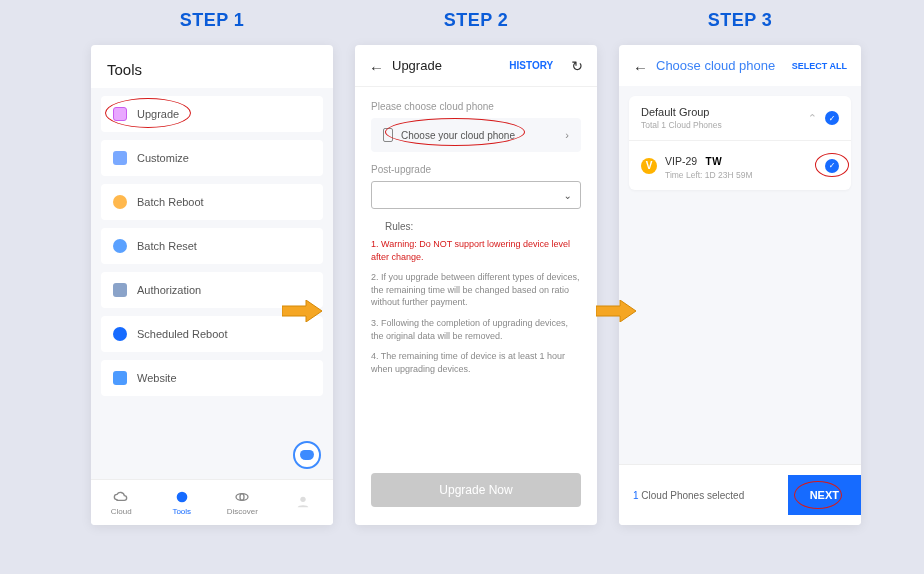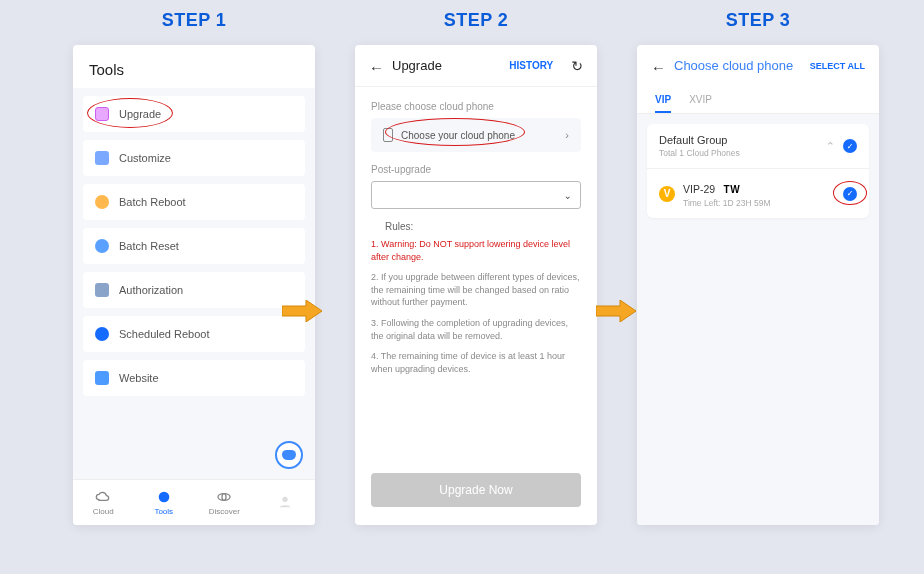--- a/index.html
+++ b/index.html
@@ -6,21 +6,21 @@
   body {
     background: #e3e5ef;
     font-family: -apple-system, BlinkMacSystemFont, "Segoe UI", Arial, sans-serif;
     width: 924px;
     height: 574px;
     overflow: hidden;
     position: relative;
   }
   .page {
     display: flex;
-    gap: 40px;
+    gap: 22px;
     padding: 10px 30px 10px 30px;
     align-items: flex-start;
     justify-content: center;
     margin-left: 28px;
   }
   .col {
     display: flex;
     flex-direction: column;
     align-items: center;
   }
@@ -292,24 +292,20 @@
     </div>
   </div>
 
   <div class="col">
     <div class="step-label">STEP 3</div>
     <div class="phone">
       <div class="s3-header">
         <span class="back-arrow">←</span>
         <span class="s3-title">Choose cloud phone</span>
         <span class="select-all">SELECT ALL</span>
-      </div>
-      <div class="tabs">
-        <div class="tab active">VIP</div>
-        <div class="tab">XVIP</div>
       </div>
       <div class="s3-body">
         <div class="card">
           <div class="group-head">
             <div>
               <div class="group-name">Default Group</div>
               <div class="group-sub">Total 1 Cloud Phones</div>
             </div>
             <div class="group-right">
               <span class="chev-up">⌃</span>
@@ -326,20 +322,29 @@
               </div>
               <div class="dev-sub">Time Left:  1D  23H  59M</div>
             </div>
             <span class="dev-check" style="position:relative;">
               <span class="ring-red" style="left:-10px; top:-6px; width:34px; height:24px; border-radius:50%/50%;"></span>
               <span class="check-dot"></span>
             </span>
           </div>
         </div>
       </div>
+      <div class="s3-footer">
+        <div class="selected-text">
+          <span class="num">1</span><span> Cloud Phones selected</span>
+        </div>
+        <div class="next-btn">
+          <span class="ring-red" style="left:6px; top:6px; width:48px; height:28px; border-radius:50%/50%;"></span>
+          <span>NEXT</span>
+        </div>
+      </div>
     </div>
   </div>
 
 </div>
 
 <div class="flow-arrow" style="left:282px;">
   <svg viewBox="0 0 40 22">
       <polygon points="0,6 24,6 24,0 40,11 24,22 24,16 0,16" fill="#f5a623" stroke="#d48806" stroke-width="1"></polygon>
     </svg>
 </div>

